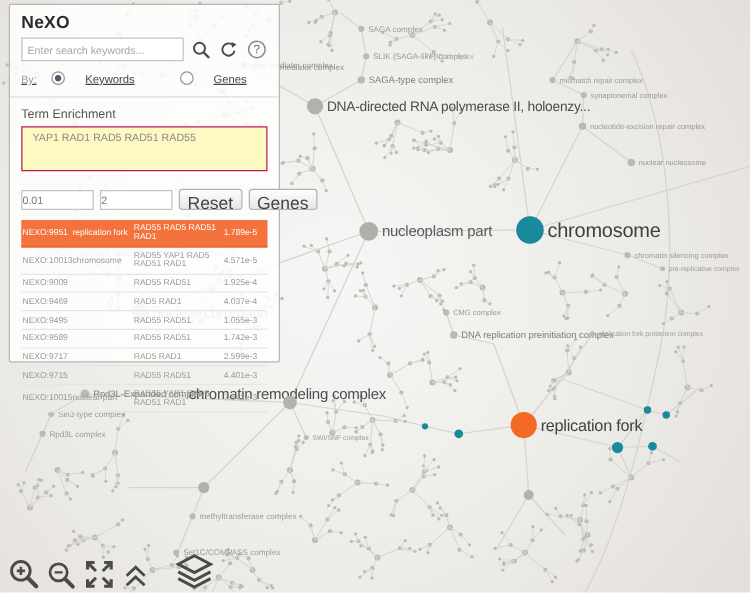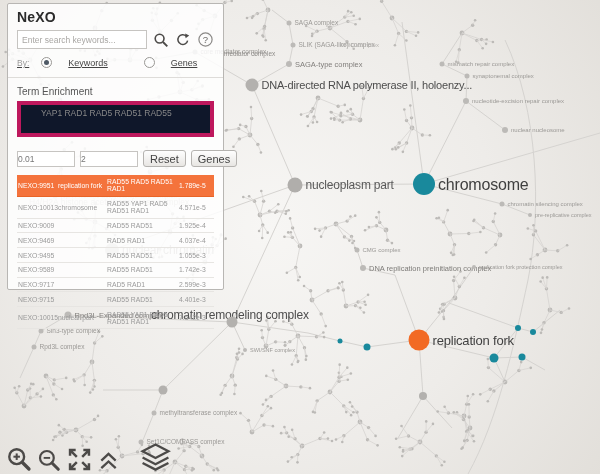--- a/index.html
+++ b/index.html
@@ -27,27 +27,27 @@
   .picon{display:flex;align-items:center;justify-content:center;cursor:pointer;}
   .picon svg{display:block;}
   .by-row{display:flex;align-items:flex-end;margin-top:8px;font-size:9px;color:#444;text-decoration:underline;}
   .by-label{color:#999;font-size:8.5px;margin-right:12px;}
   .radio{display:flex;align-items:center;gap:16px;margin-right:36px;cursor:pointer;}
   .rdot{width:9px;height:9px;border-radius:50%;border:1px solid #9a9895;background:#fdfdfd;position:relative;flex:none;}
   .rdot.checked::after{content:"";position:absolute;left:2px;top:2px;right:2px;bottom:2px;border-radius:50%;background:#4f5a66;}
   .sep{border-top:1px solid #dedcd9;margin:9px -9px 0;}
   .sec-title{font-size:10px;color:#555;margin:8px 0 4px;}
   .query{
-    width:100%;height:36px;border:4px solid #be185d;background:#0f172a;
-    font-size:8.5px;color:#888;font-family:inherit;resize:none;padding:3px 20px;box-sizing:border-box;outline:none;
+    width:100%;height:36px;border:1px solid #be185d;background:#fef9c3;
+    font-size:8.5px;color:#888;font-family:inherit;resize:none;padding:3px 8px;box-sizing:border-box;outline:none;
   }
   .ctrl-row{display:flex;align-items:center;gap:5px;margin-top:9px;}
   .num{height:12px;border:1px solid #c6c4c1;font-size:8.5px;color:#777;padding:1px 0;width:56px;font-family:inherit;outline:none;}
   .btn{
-    font-size:11px;color:#444;background:linear-gradient(#fefefe,#e8e6e3);
+    font-size:14px;color:#444;background:linear-gradient(#fefefe,#e8e6e3);
     border:1px solid #b5b3b0;border-radius:3px;padding:2px 6px;height:17px;font-family:inherit;cursor:pointer;white-space:nowrap;
   }
   .results{margin-top:8px;}
   .trow{display:flex;font-size:6.8px;color:#9a9a9a;border-bottom:1px solid #e7e5e2;padding:3.4px 1px;align-items:center;cursor:pointer;}
   .trow.hl{background:#f4733c;color:#fff;border-color:#e86428;}
   .c-id{width:40px;flex:none;}
   .c-name{width:49px;flex:none;}
   .c-genes{flex:1;}
   .c-pval{width:34px;flex:none;}
 

